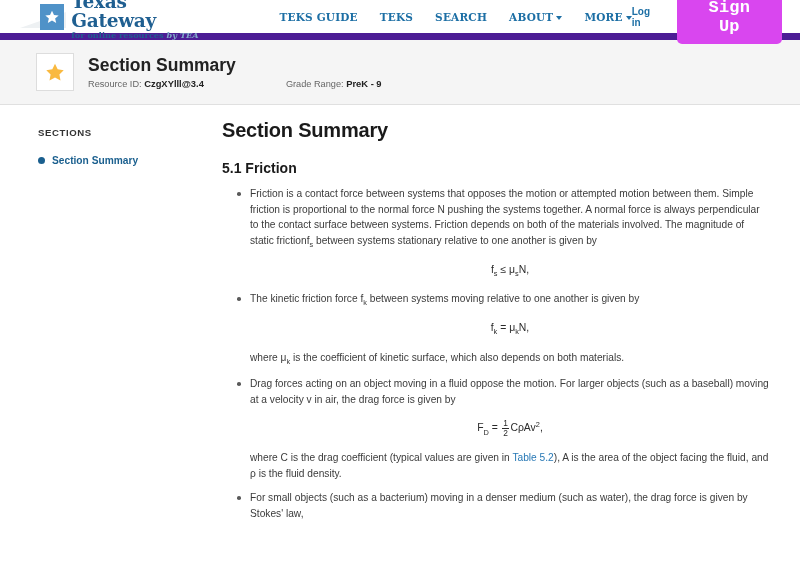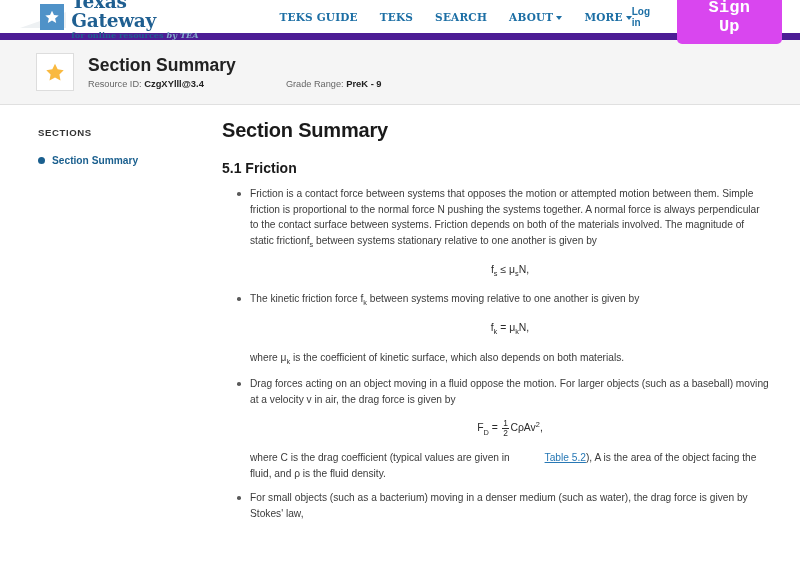--- a/index.html
+++ b/index.html
@@ -236,23 +236,21 @@
     font-size: 8.4px;
     line-height: 1.05;
     margin: 0 1px;
     position: relative;
     top: -0.5px;
   }
   .frac .num { border-bottom: 1px solid #2b2b2b; padding: 0 1.5px; }
   .frac .den { padding: 0 1.5px; }
   a.inline-link {
     color: #2778b5;
-    text-decoration: underline;
-    cursor: pointer;
-    margin-left: 32px;
+    cursor: pointer;
   }
 </style>
 </head>
 <body>
 
 <div class="navbar">
   <div class="brand-swoosh"></div>
   <div class="brand">
     <div class="brand-logo">
       <svg width="16" height="16" viewBox="0 0 24 24" aria-hidden="true">

